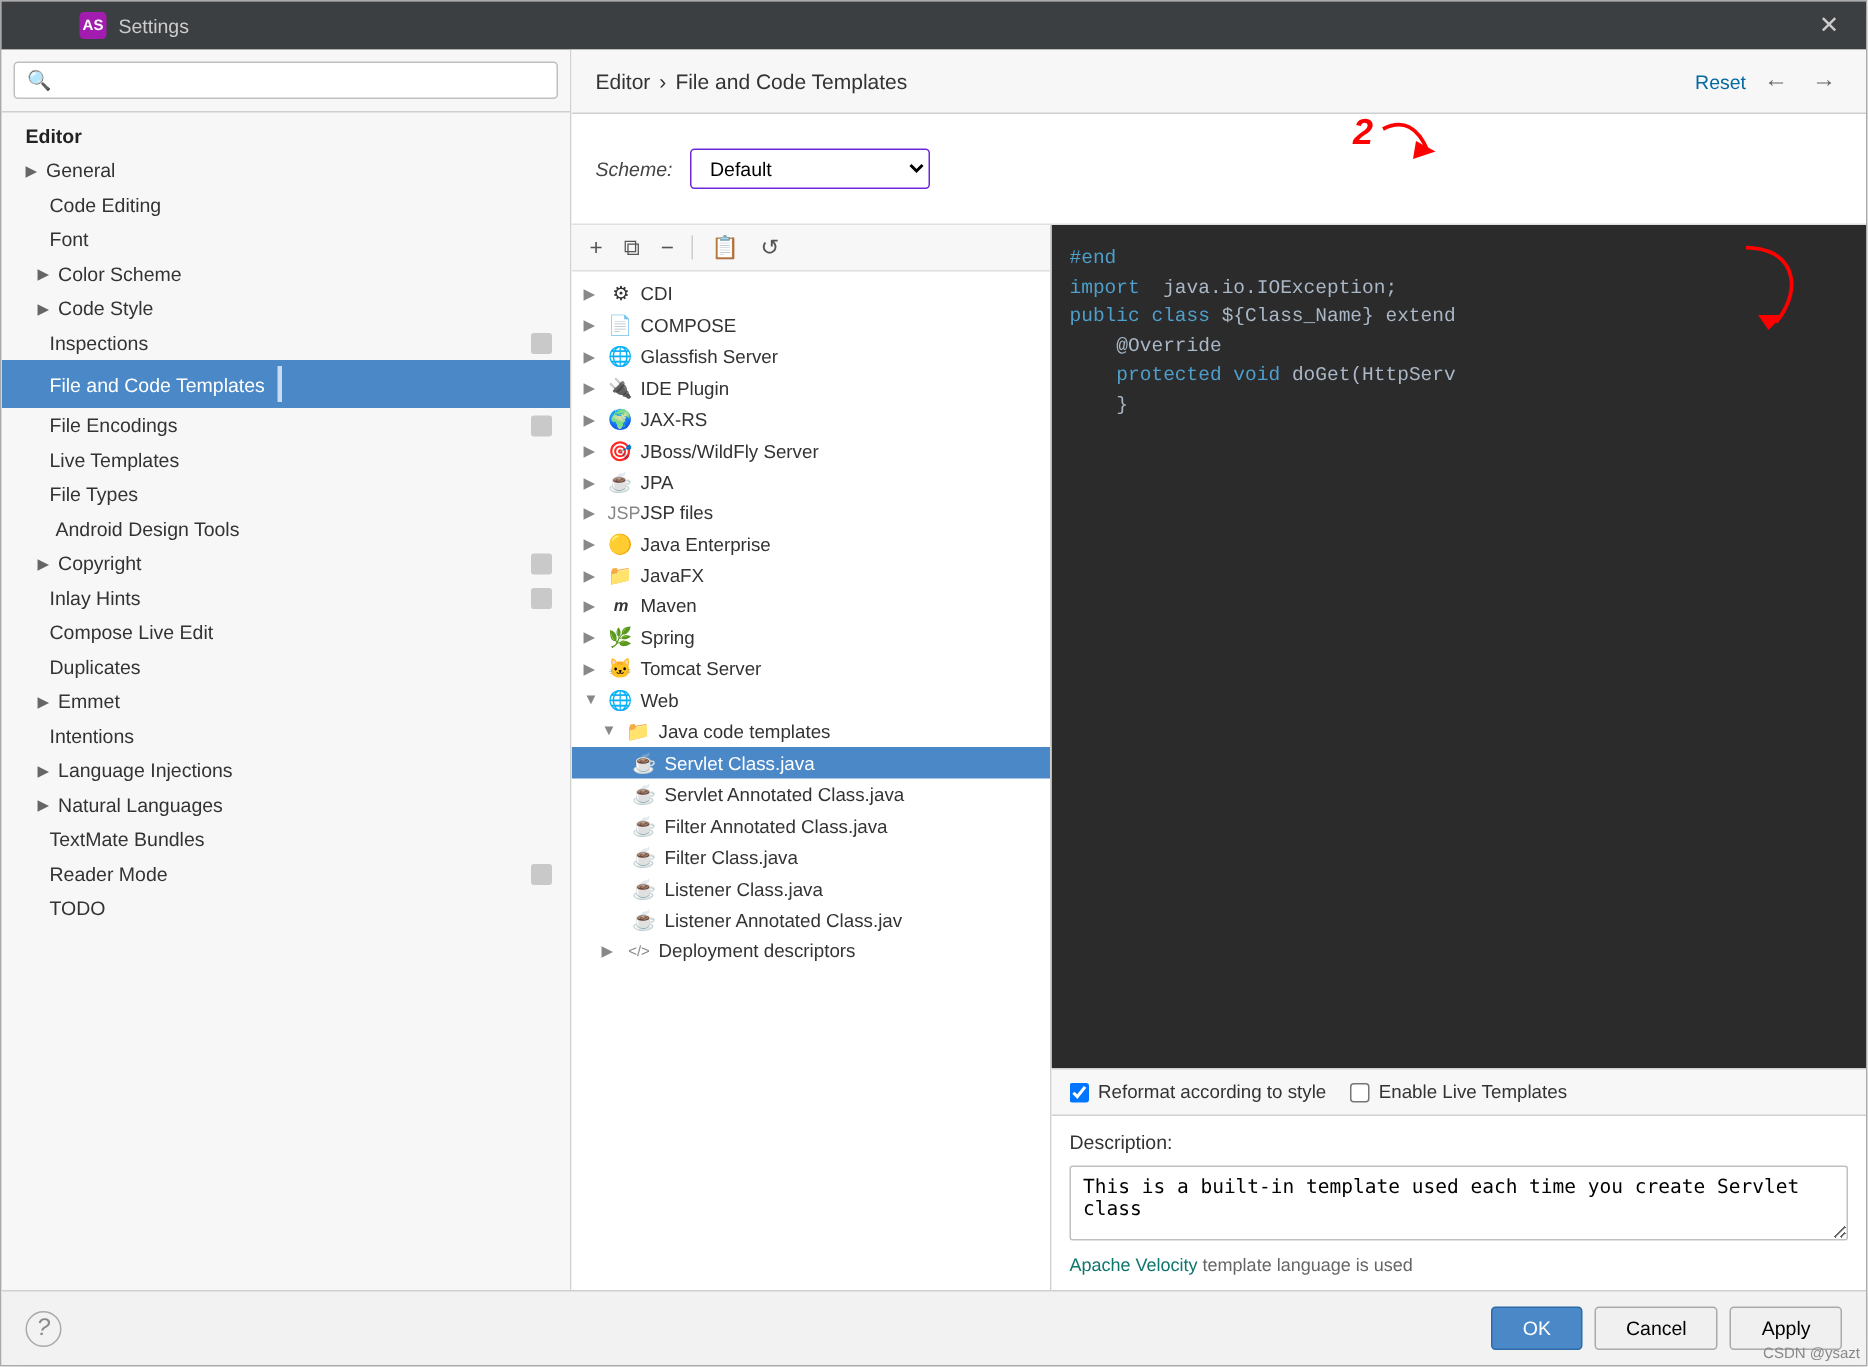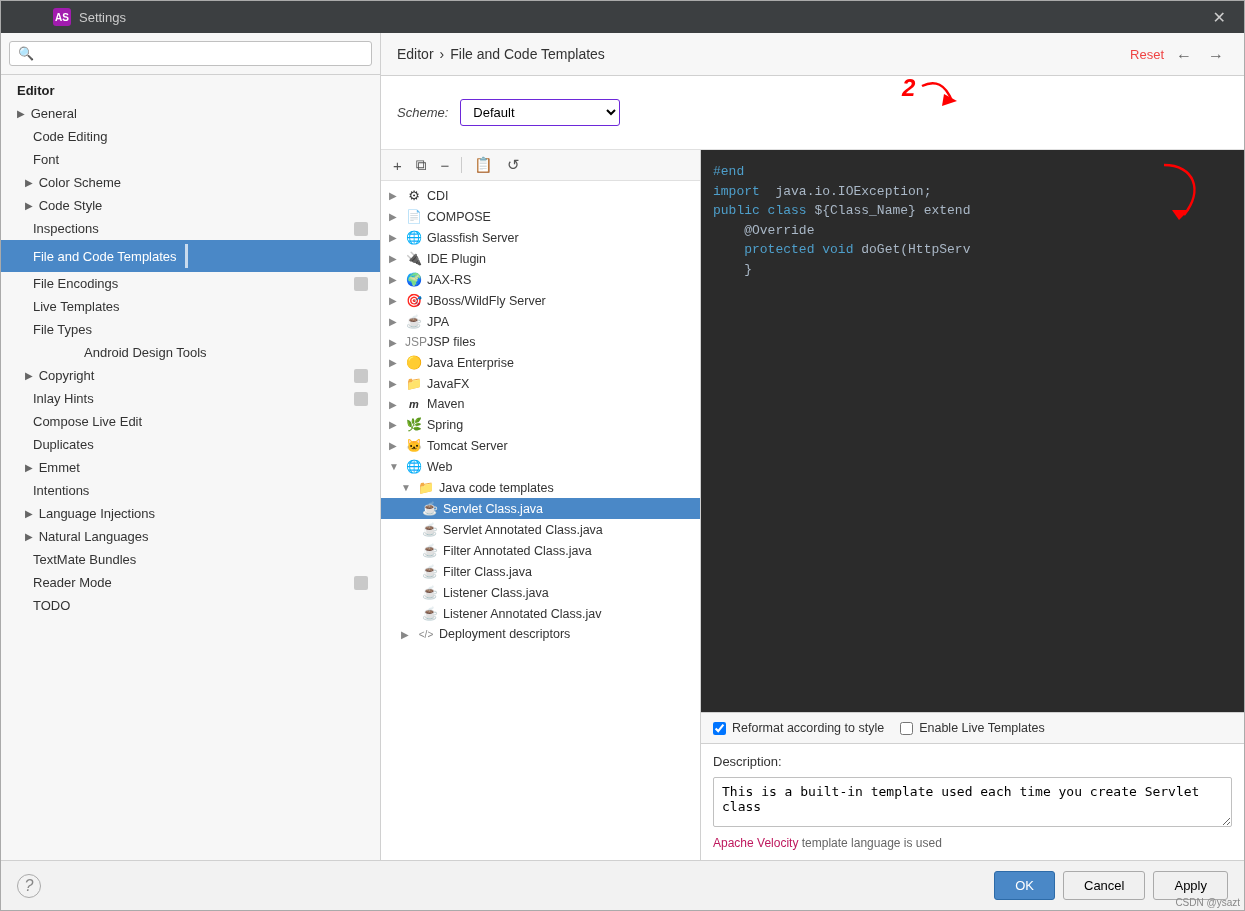--- a/index.html
+++ b/index.html
@@ -158,21 +158,21 @@
       gap: 6px;
     }
 
     .header-actions {
       display: flex;
       gap: 8px;
       align-items: center;
     }
 
     .reset-btn {
-      color: #ef4444;
+      color: #0369a1;
       cursor: pointer;
       background: none;
       border: none;
       font-size: 13px;
     }
 
     .nav-btn {
       background: none;
       border: none;
       color: #666;
@@ -378,21 +378,21 @@
       background: white;
       margin-bottom: 6px;
     }
 
     .template-lang {
       font-size: 12px;
       color: #666;
     }
 
     .template-lang .link {
-      color: #be185d;
+      color: #0f766e;
       cursor: pointer;
       text-align: right;
     }
 
     
     .dialog-footer {
       display: flex;
       justify-content: space-between;
       align-items: center;
       padding: 10px 16px;
@@ -500,21 +500,21 @@
         <div class="sidebar-item" style="padding-left:32px; justify-content: space-between;">
           <span>File Encodings</span>
           <div class="sidebar-badge"></div>
         </div>
         <div class="sidebar-item" style="padding-left:32px;">
           <span>Live Templates</span>
         </div>
         <div class="sidebar-item" style="padding-left:32px;">
           <span>File Types</span>
         </div>
-        <div class="sidebar-item" style="padding-left:52px;margin-left:31px;">
+        <div class="sidebar-item" style="padding-left:36px;">
           <span>Android Design Tools</span>
         </div>
         <div class="sidebar-item" style="padding-left:24px; justify-content: space-between;">
           <span style="display:flex;align-items:center;gap:4px;"><span class="expand-arrow">▶</span>Copyright</span>
           <div class="sidebar-badge"></div>
         </div>
         <div class="sidebar-item" style="padding-left:32px; justify-content: space-between;">
           <span>Inlay Hints</span>
           <div class="sidebar-badge"></div>
         </div>

